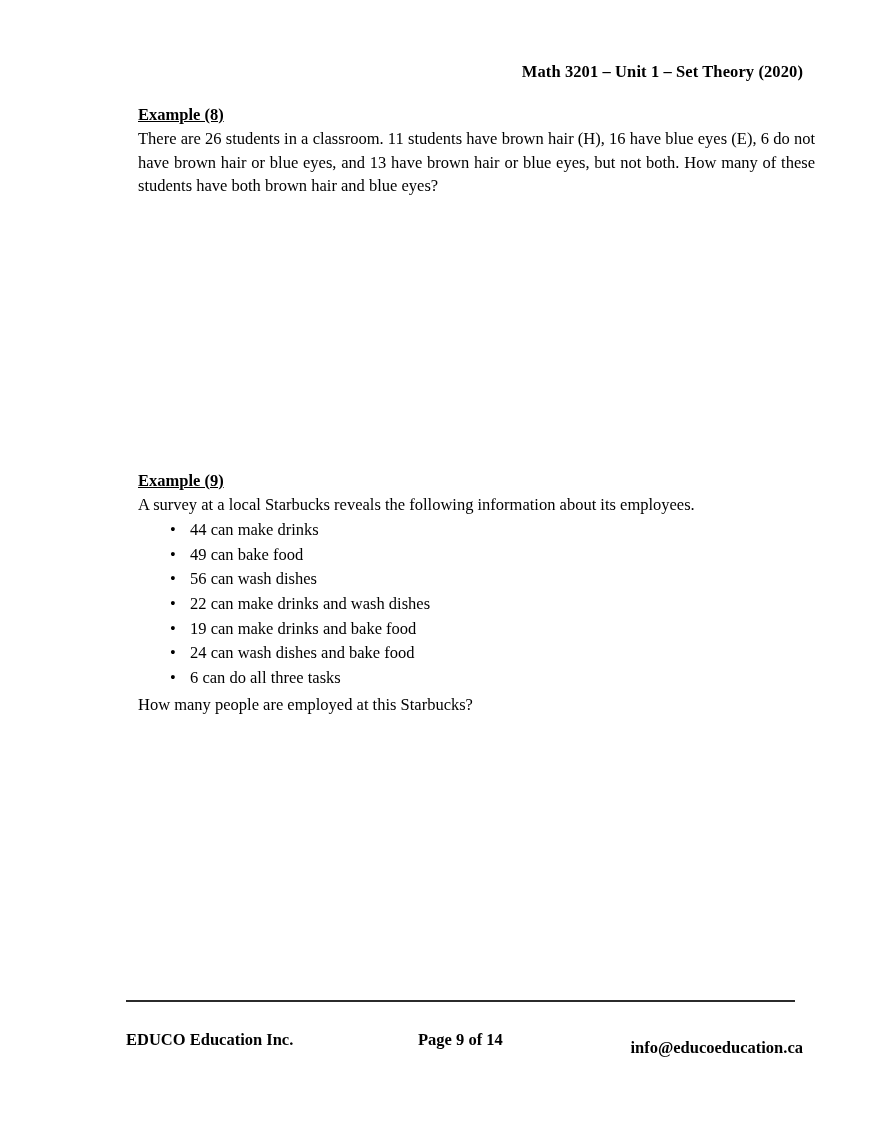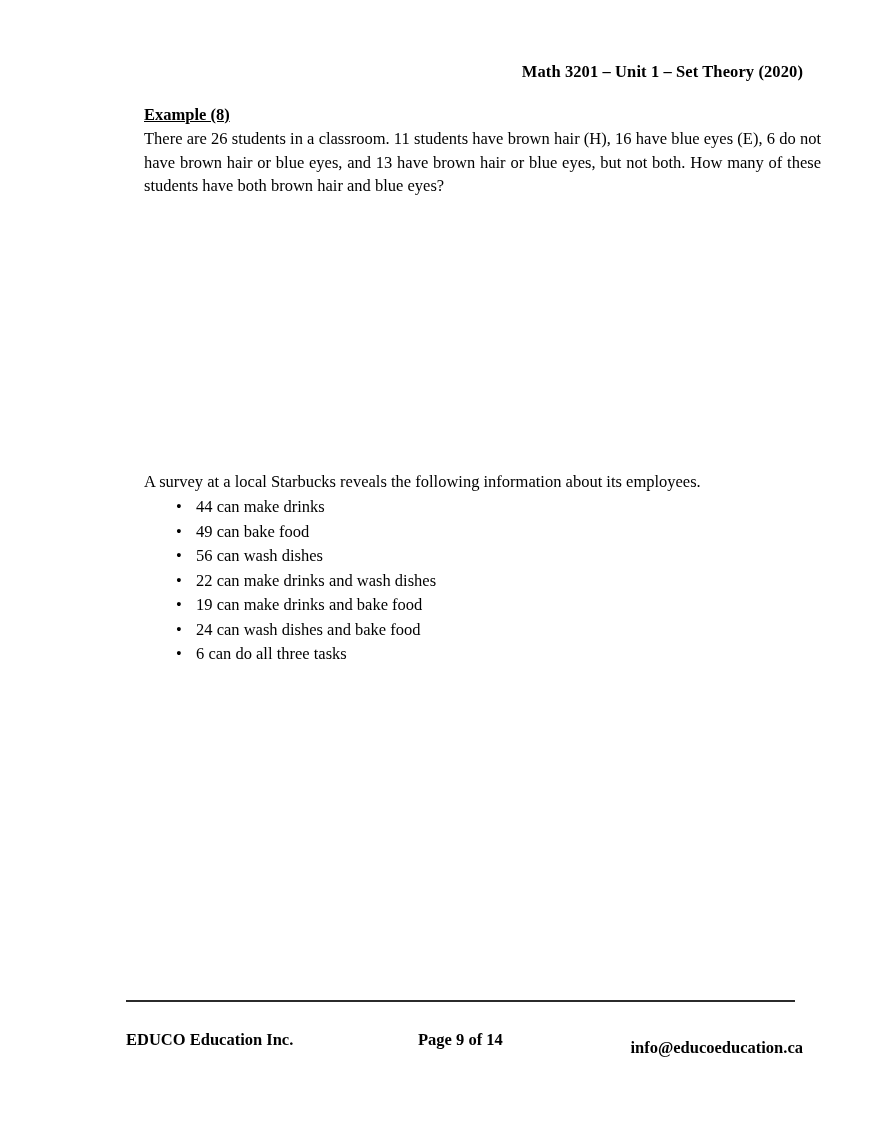--- a/index.html
+++ b/index.html
@@ -34,21 +34,21 @@
     text-align: right;
     font-size: 16.5px;
     font-weight: bold;
     letter-spacing: 0.1px;
     line-height: 1.2;
   }
 
   
   .content {
     position: absolute;
-    left: 116px;
+    left: 110px;
     top: 104px;
     width: 677px;
   }
 
   .example-block { margin: 0; }
 
   .example-heading {
     font-size: 16.5px;
     font-weight: bold;
     text-decoration: underline;
@@ -154,20 +154,23 @@
     <div class="example-block">
       <div>
         <span class="example-heading">Example (8)</span>
       </div>
       <p class="example-body">There are 26 students in a classroom. 11 students have brown hair (H), 16 have blue eyes (E), 6 do not have brown hair or blue eyes, and 13 have brown hair or blue eyes, but not both. How many of these students have both brown hair and blue eyes?</p>
     </div>
 
     <div class="work-space space-1"></div>
 
     <div class="example-block">
+      <div>
+        <span class="example-heading">Example (9)</span>
+      </div>
       <p class="example-body no-justify">A survey at a local Starbucks reveals the following information about its employees.</p>
 
       <ul class="bullet-list">
         <li>
           <span class="bullet-dot">•</span>
           <span>44 can make drinks</span>
         </li>
         <li>
           <span class="bullet-dot">•</span>
           <span>49 can bake food</span>
@@ -187,20 +190,21 @@
         <li>
           <span class="bullet-dot">•</span>
           <span>24 can wash dishes and bake food</span>
         </li>
         <li>
           <span class="bullet-dot">•</span>
           <span>6 can do all three tasks</span>
         </li>
       </ul>
 
+      <p class="closing-question">How many people are employed at this Starbucks?</p>
     </div>
 
     <div class="work-space space-2"></div>
 
   </div>
 
   <div class="footer-rule"></div>
 
   <div class="doc-footer">
     <span class="footer-company">EDUCO Education Inc.</span>

